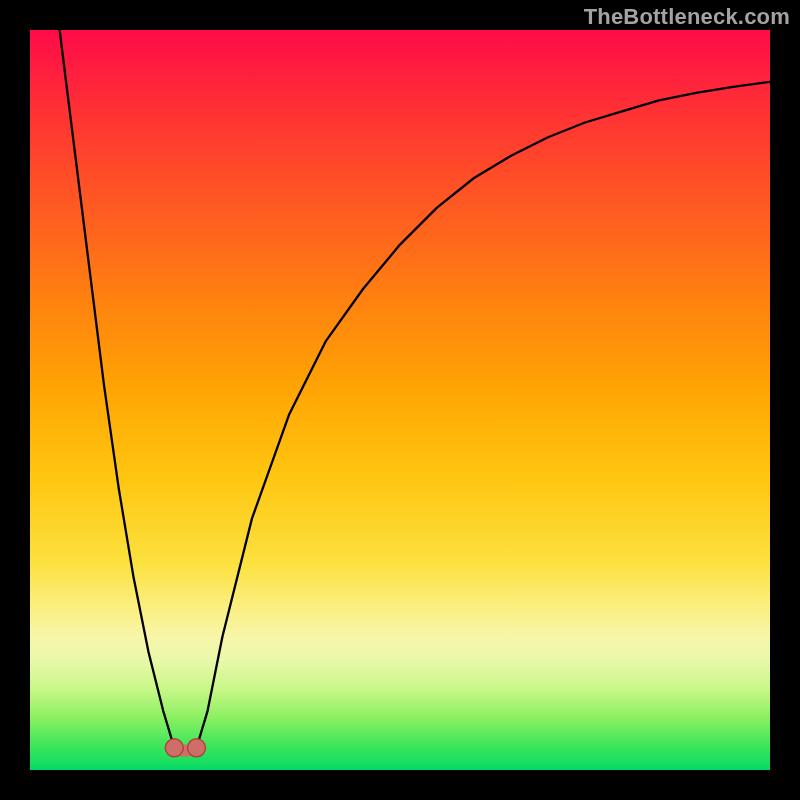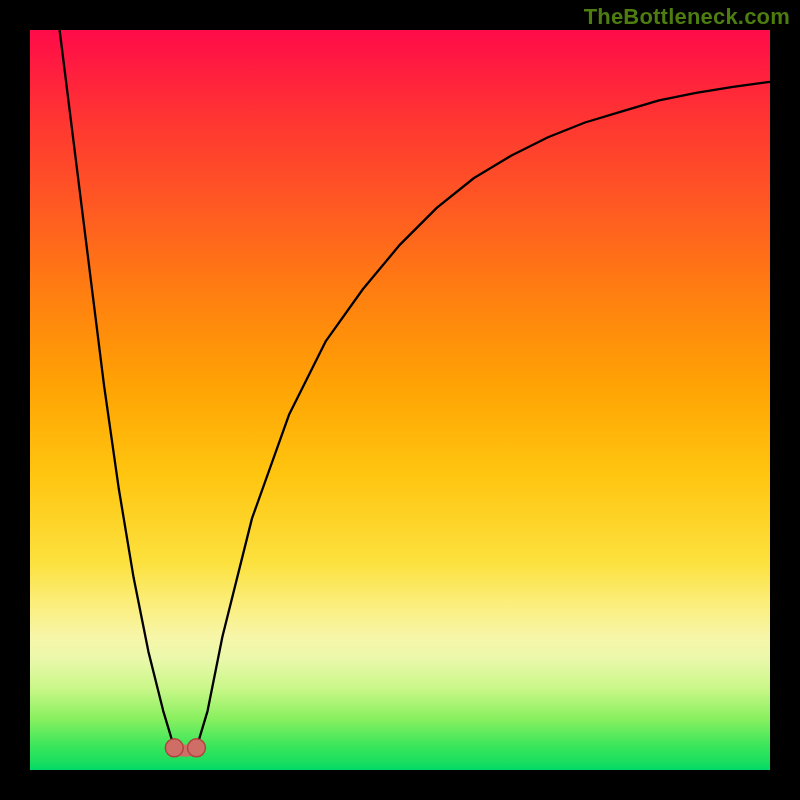--- a/index.html
+++ b/index.html
@@ -16,21 +16,21 @@
     width: 800px;
     height: 800px;
     background: #000;
   }
   .attribution {
     position: absolute;
     top: 4px;
     right: 10px;
     font-size: 22px;
     font-weight: bold;
-    color: #4d7c0f;
+    color: #a3a3a3;
     letter-spacing: 0.2px;
     z-index: 10;
   }
   .plot {
     position: absolute;
     left: 30px;
     top: 30px;
     width: 740px;
     height: 740px;
     overflow: hidden;

